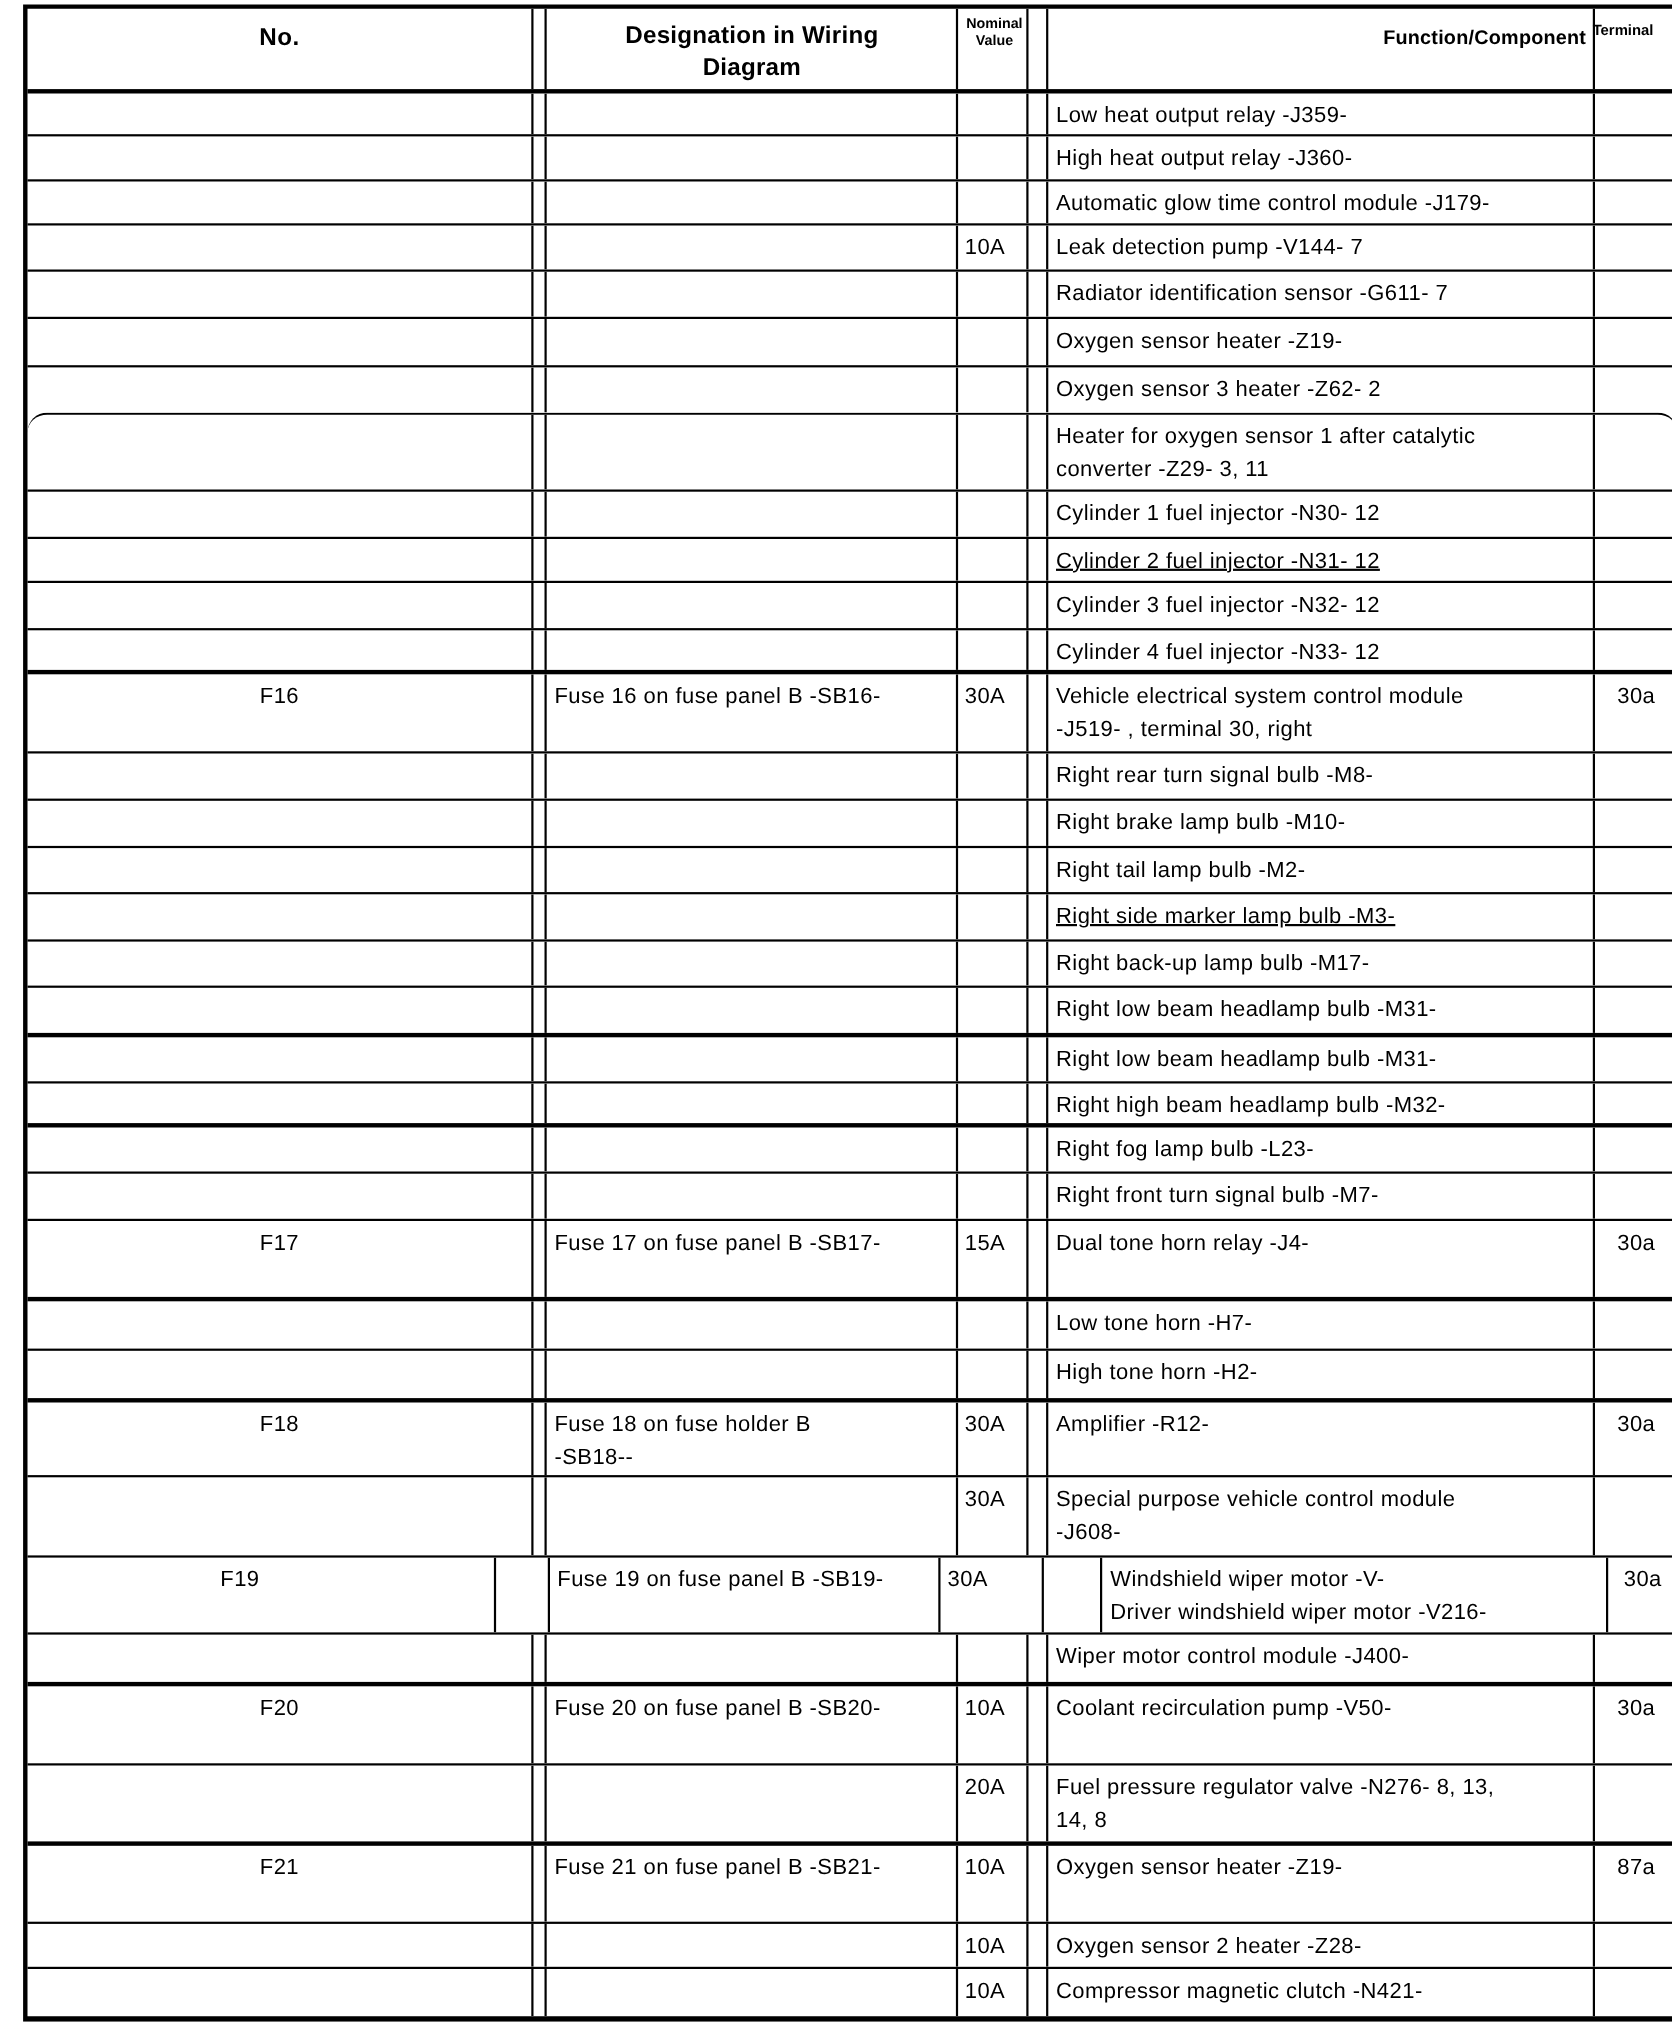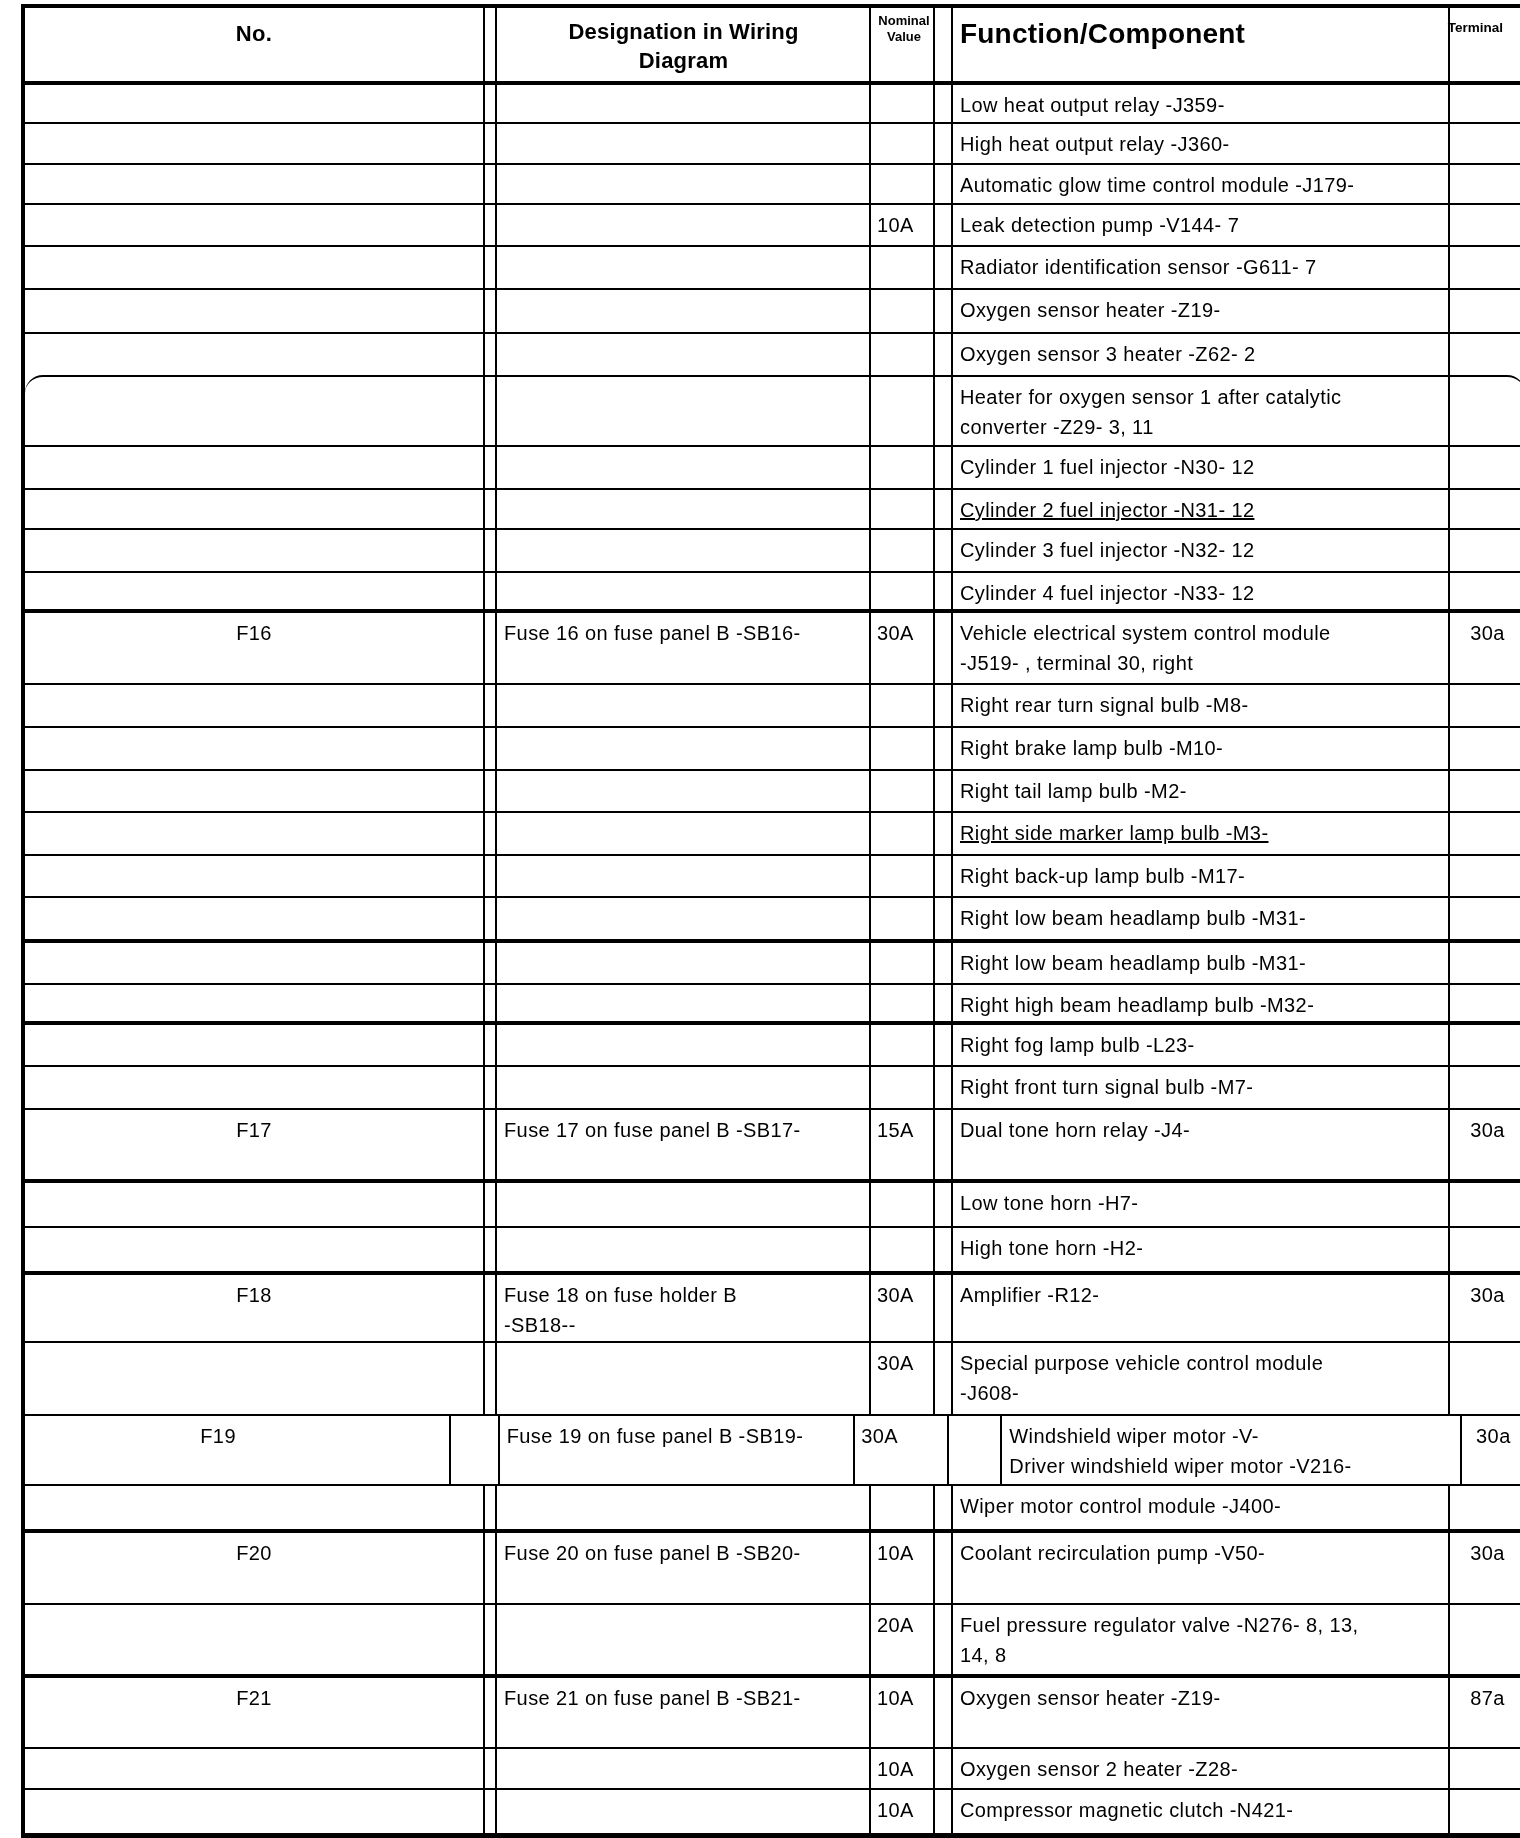--- a/index.html
+++ b/index.html
@@ -18,21 +18,21 @@
   .c-g1  {width:12px;padding:0;}
   .c-des {width:374px;}
   .c-nom {width:64px;padding-left:6px;padding-right:2px;}
   .c-g2  {width:18px;padding:0;}
   .c-fn  {width:497px;}
   .c-term{width:77px;text-align:center;padding-left:0;padding-right:0;}
   .header .cell{font-weight:bold;}
   .header .c-no  {font-size:22px;padding-top:11px;}
   .header .c-des {font-size:22px;line-height:29px;text-align:center;padding-top:9px;letter-spacing:0.2px;}
   .header .c-nom {font-size:13px;line-height:16px;text-align:center;padding-top:5px;letter-spacing:0;}
-  .header .c-fn  {font-size:28px;text-align:left;padding-top:11px;letter-spacing:0.2px;}
+  .header .c-fn  {font-size:18px;text-align:right;padding-top:11px;letter-spacing:0.2px;}
   .header .c-term{font-size:13.5px;letter-spacing:0;padding-top:5px;text-align:center;overflow:visible;}
   .header .c-term .shift{position:relative;left:-12px;display:inline-block;}
 </style>
 </head>
 <body>
 
 <div class="page">
   <div class="tbl">
 
     <div class="row header">

